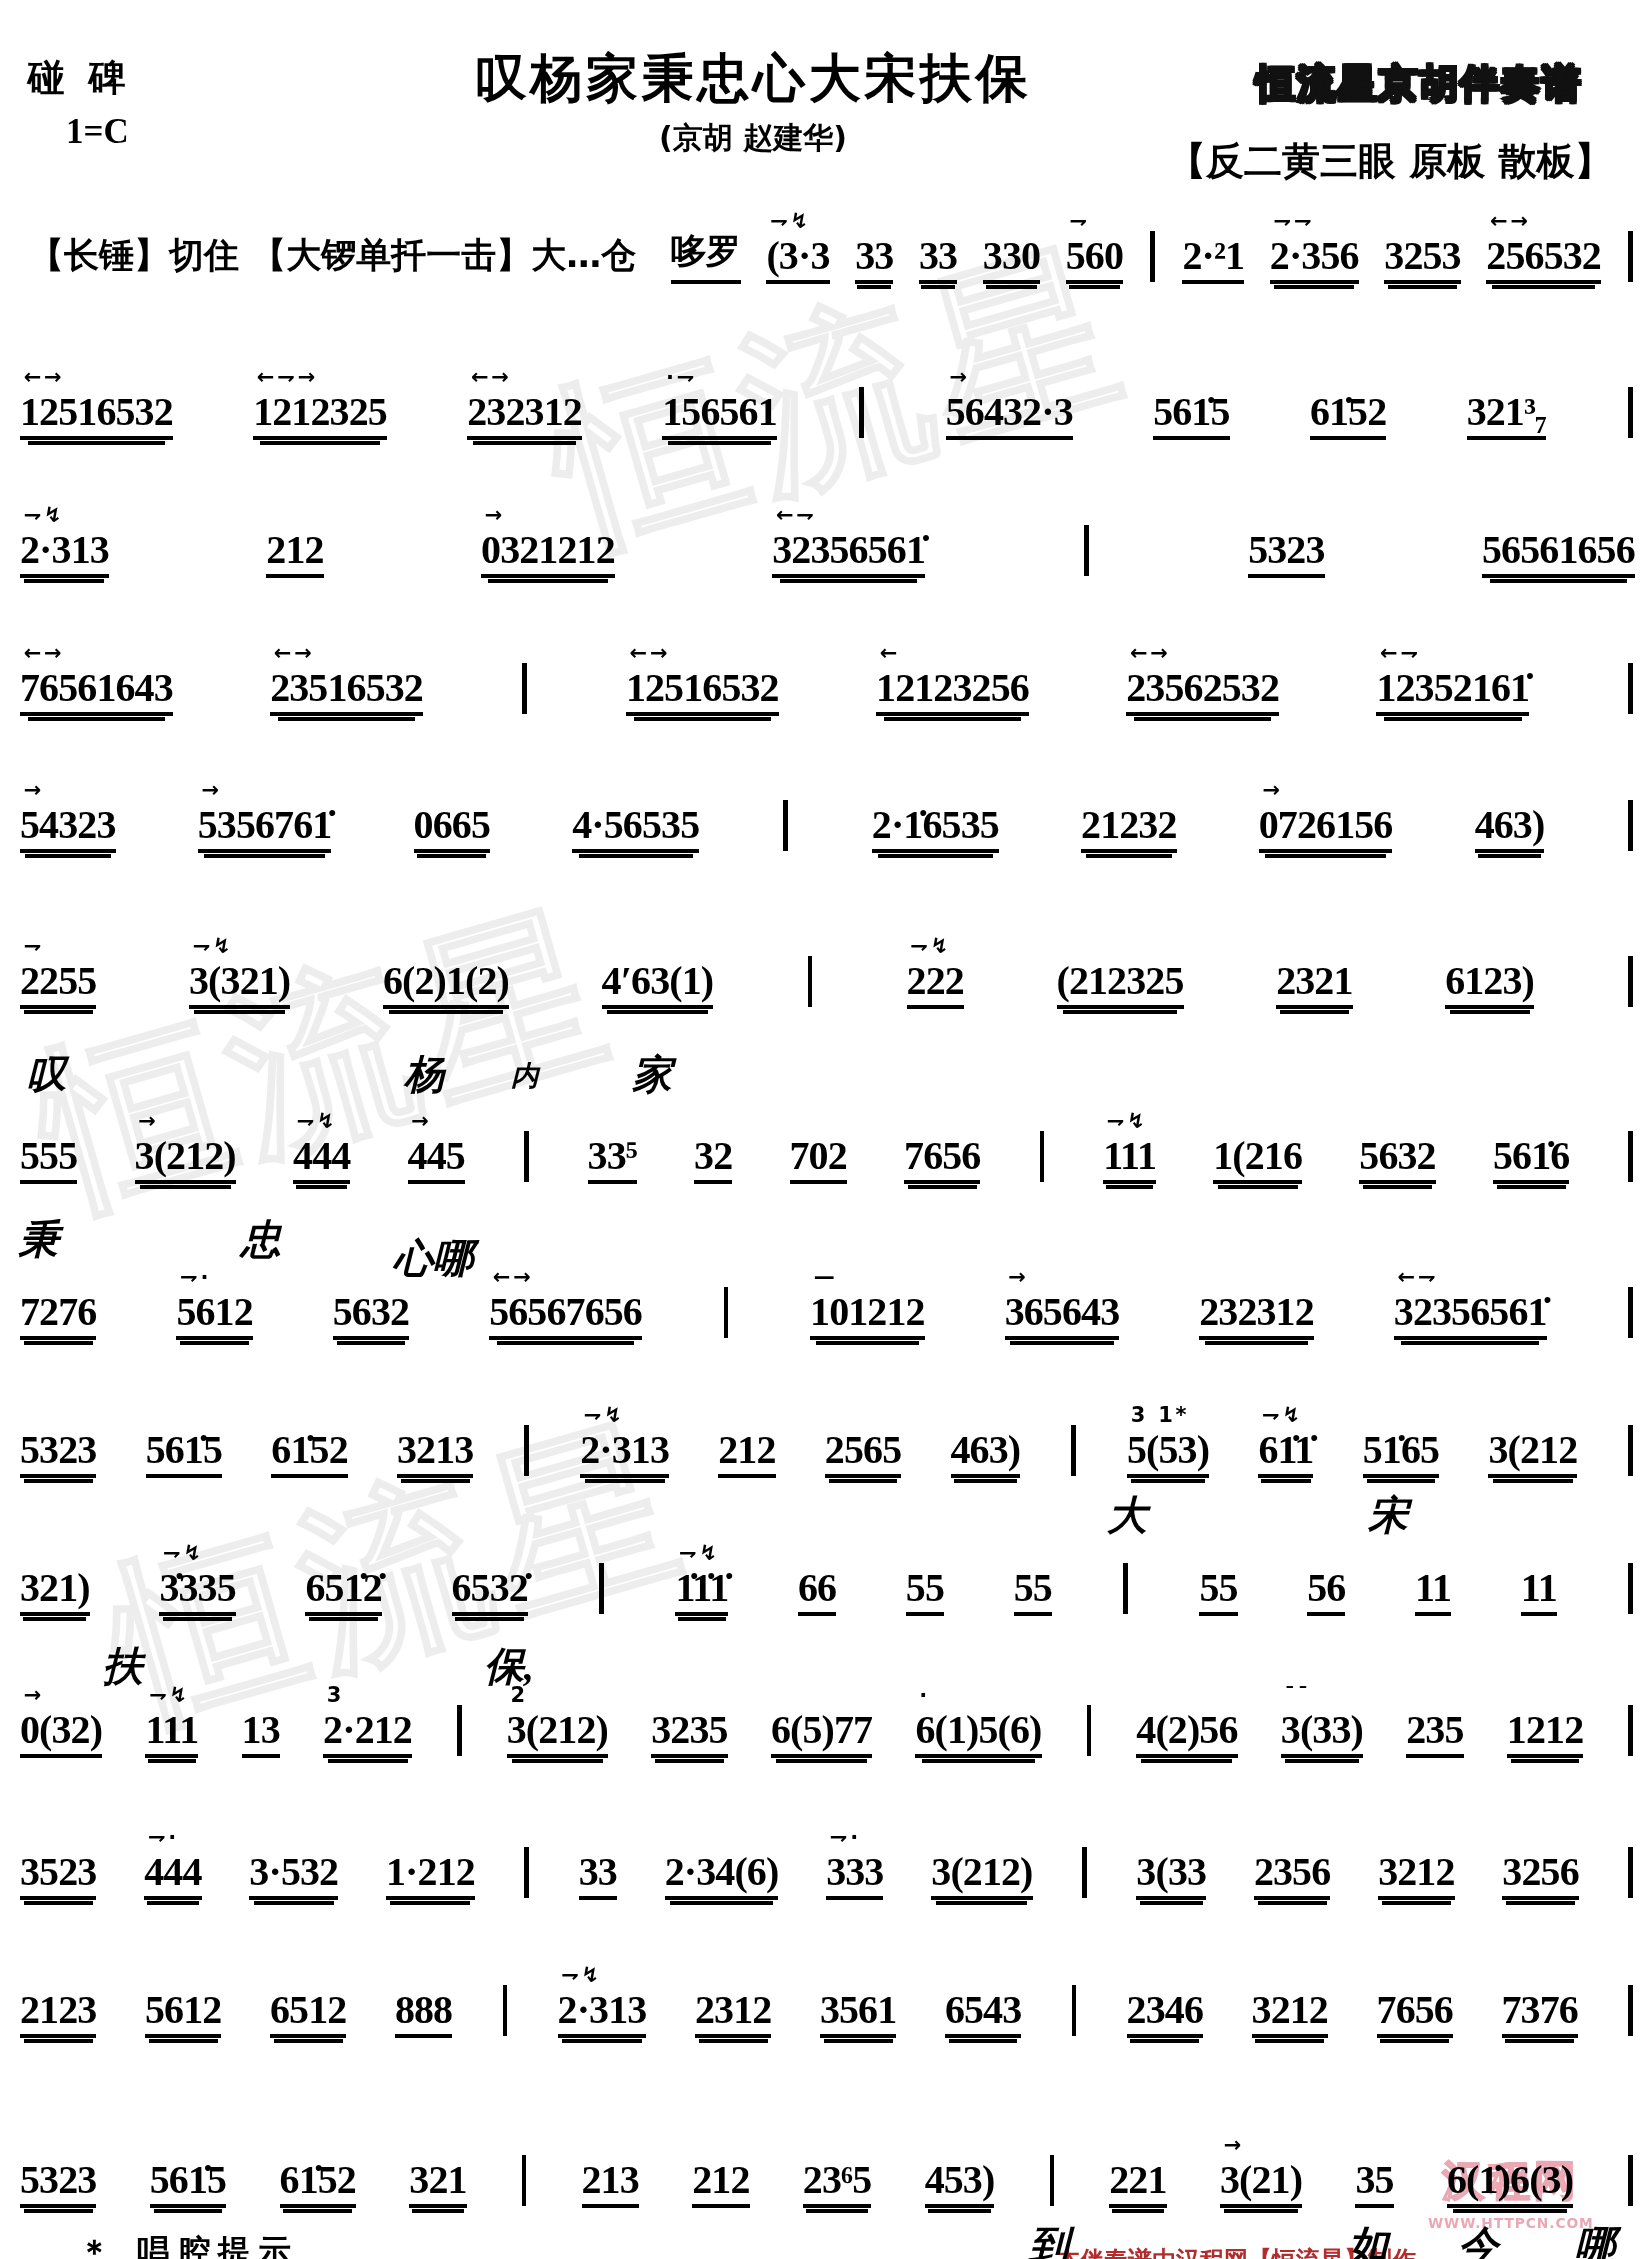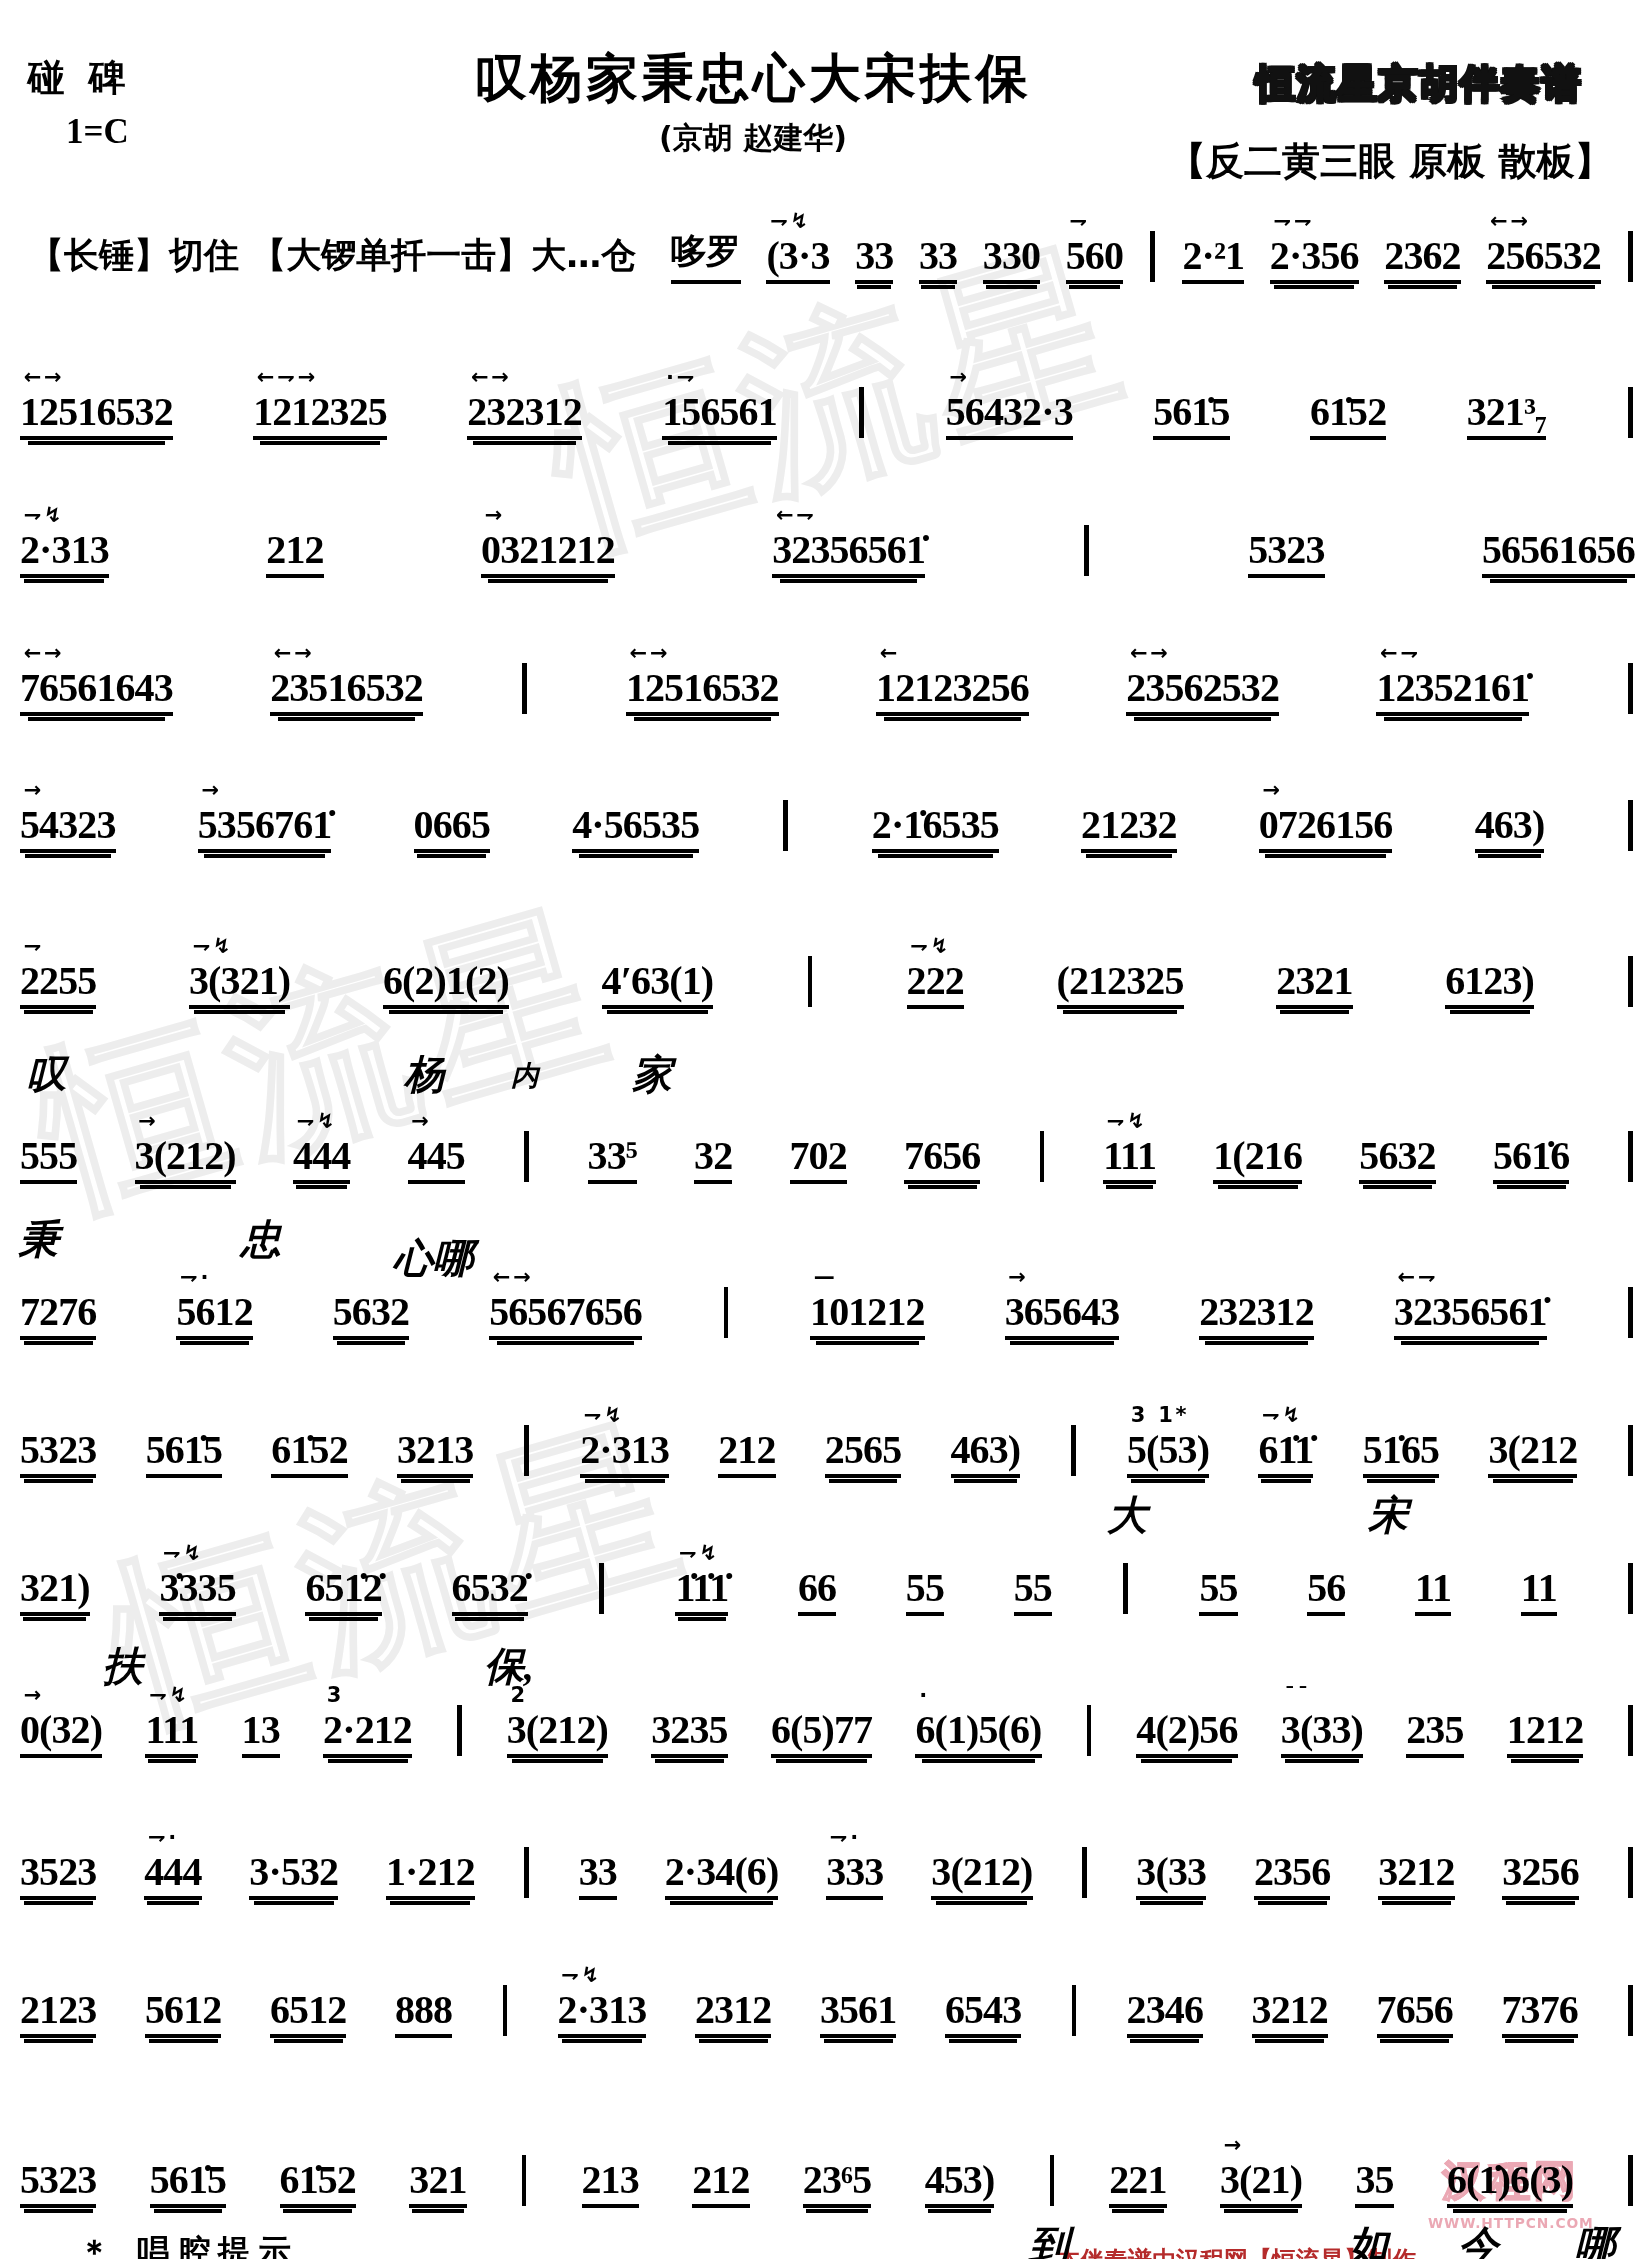--- a/index.html
+++ b/index.html
@@ -69,21 +69,21 @@
       <span class="tok u0 cn"><span class="t">【长锤】切住 【大锣单扦一击】大…仓</span></span>
       <span class="tok u1 cn"><span class="t">哆罗</span></span>
       <span class="tok u1"><span class="mk">⇁↯</span><span class="t">(3·3</span></span>
       <span class="tok u2"><span class="t">33</span></span>
       <span class="tok u2"><span class="t">33</span></span>
       <span class="tok u2"><span class="t">330</span></span>
       <span class="tok u2"><span class="mk">⇁</span><span class="t">560</span></span>
       <span class="bar"></span>
       <span class="tok u1"><span class="t">2·²1</span></span>
       <span class="tok u2"><span class="mk">⇁⇁</span><span class="t">2·356</span></span>
-      <span class="tok u2"><span class="t">2362</span></span>
+      <span class="tok u2"><span class="t">3253</span></span>
       <span class="tok u2"><span class="mk">←→</span><span class="t">256532</span></span>
       <span class="bar"></span>
     </div>
     <div class="mrow" style="top: 381px;">
       <span class="tok u2"><span class="mk">←→</span><span class="t">12516532</span></span>
       <span class="tok u2"><span class="mk">←⇁→</span><span class="t">1212325</span></span>
       <span class="tok u2"><span class="mk">←→</span><span class="t">232312</span></span>
       <span class="tok u2"><span class="mk">·⇁</span><span class="t">156561</span></span>
       <span class="bar"></span>
       <span class="tok u1"><span class="mk">→</span><span class="t">56432·3</span></span>

